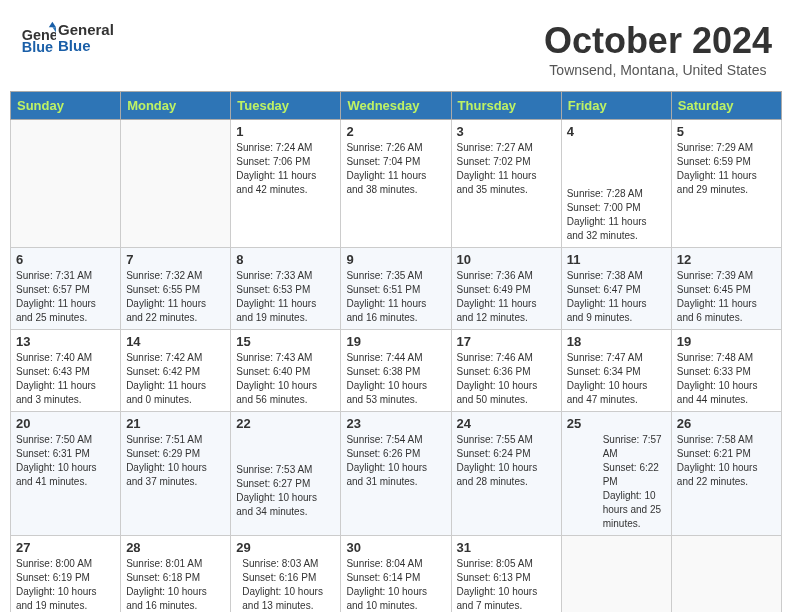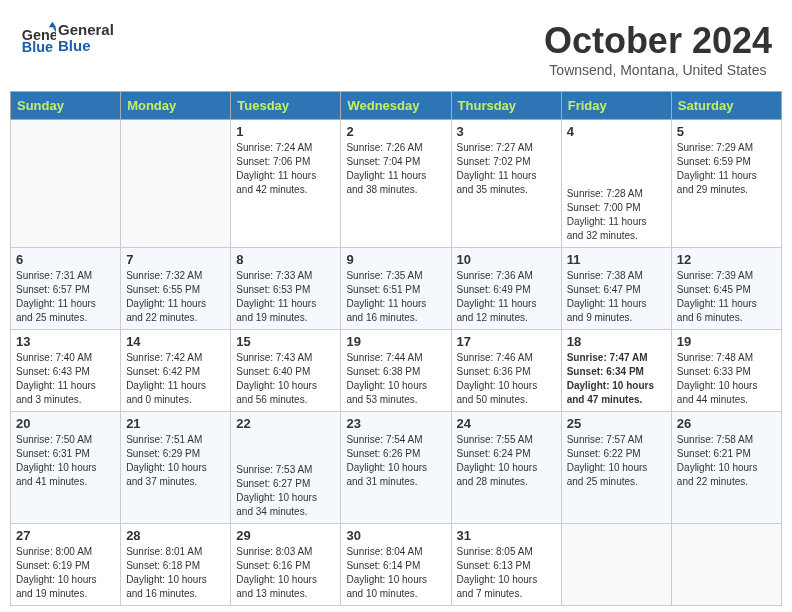--- a/index.html
+++ b/index.html
@@ -221,21 +221,21 @@
 Daylight: 10 hours and 53 minutes.</div>
         </td>
         <td>
           <span class="day-number">17</span>
           <div class="day-info" style="white-space: pre-line;">Sunrise: 7:46 AM
 Sunset: 6:36 PM
 Daylight: 10 hours and 50 minutes.</div>
         </td>
         <td>
           <span class="day-number">18</span>
-          <div class="day-info" style="white-space: pre-line; font-weight: bold;">Sunrise: 7:47 AM
+          <div class="day-info" style="white-space: pre-line;">Sunrise: 7:47 AM
 Sunset: 6:34 PM
 Daylight: 10 hours and 47 minutes.</div>
         </td>
         <td>
           <span class="day-number">19</span>
           <div class="day-info" style="white-space: pre-line;">Sunrise: 7:48 AM
 Sunset: 6:33 PM
 Daylight: 10 hours and 44 minutes.</div>
         </td>
       </tr>
@@ -265,21 +265,21 @@
 Daylight: 10 hours and 31 minutes.</div>
         </td>
         <td>
           <span class="day-number">24</span>
           <div class="day-info" style="white-space: pre-line;">Sunrise: 7:55 AM
 Sunset: 6:24 PM
 Daylight: 10 hours and 28 minutes.</div>
         </td>
         <td>
           <span class="day-number">25</span>
-          <div class="day-info" style="white-space: pre-line;">Sunrise: 7:57 AM
+          <div class="day-info" style="white-space: pre-line; margin-left: 36px;">Sunrise: 7:57 AM
 Sunset: 6:22 PM
 Daylight: 10 hours and 25 minutes.</div>
         </td>
         <td>
           <span class="day-number">26</span>
           <div class="day-info" style="white-space: pre-line;">Sunrise: 7:58 AM
 Sunset: 6:21 PM
 Daylight: 10 hours and 22 minutes.</div>
         </td>
       </tr>
@@ -291,21 +291,21 @@
 Daylight: 10 hours and 19 minutes.</div>
         </td>
         <td>
           <span class="day-number">28</span>
           <div class="day-info" style="white-space: pre-line;">Sunrise: 8:01 AM
 Sunset: 6:18 PM
 Daylight: 10 hours and 16 minutes.</div>
         </td>
         <td>
           <span class="day-number">29</span>
-          <div class="day-info" style="white-space: pre-line;">Sunrise: 8:03 AM
+          <div class="day-info" style="white-space: pre-line; margin-left: 6px;">Sunrise: 8:03 AM
 Sunset: 6:16 PM
 Daylight: 10 hours and 13 minutes.</div>
         </td>
         <td>
           <span class="day-number">30</span>
           <div class="day-info" style="white-space: pre-line;">Sunrise: 8:04 AM
 Sunset: 6:14 PM
 Daylight: 10 hours and 10 minutes.</div>
         </td>
         <td>

